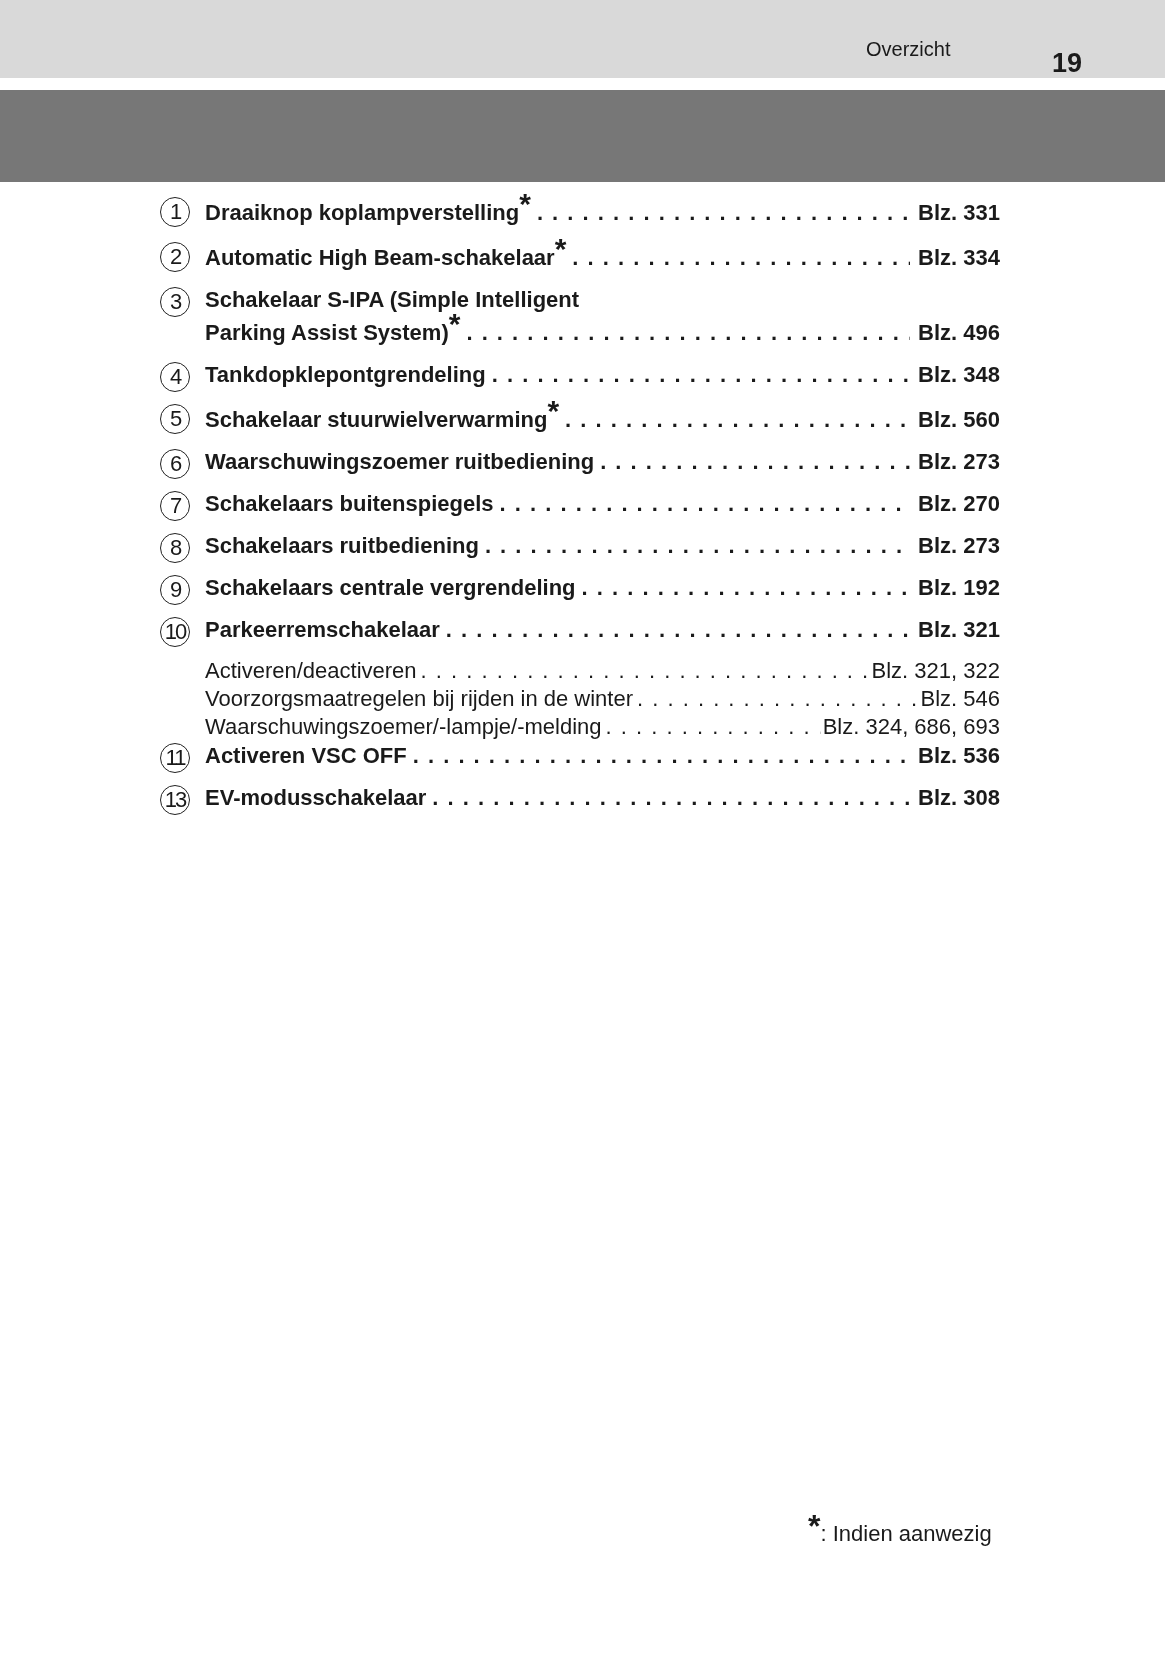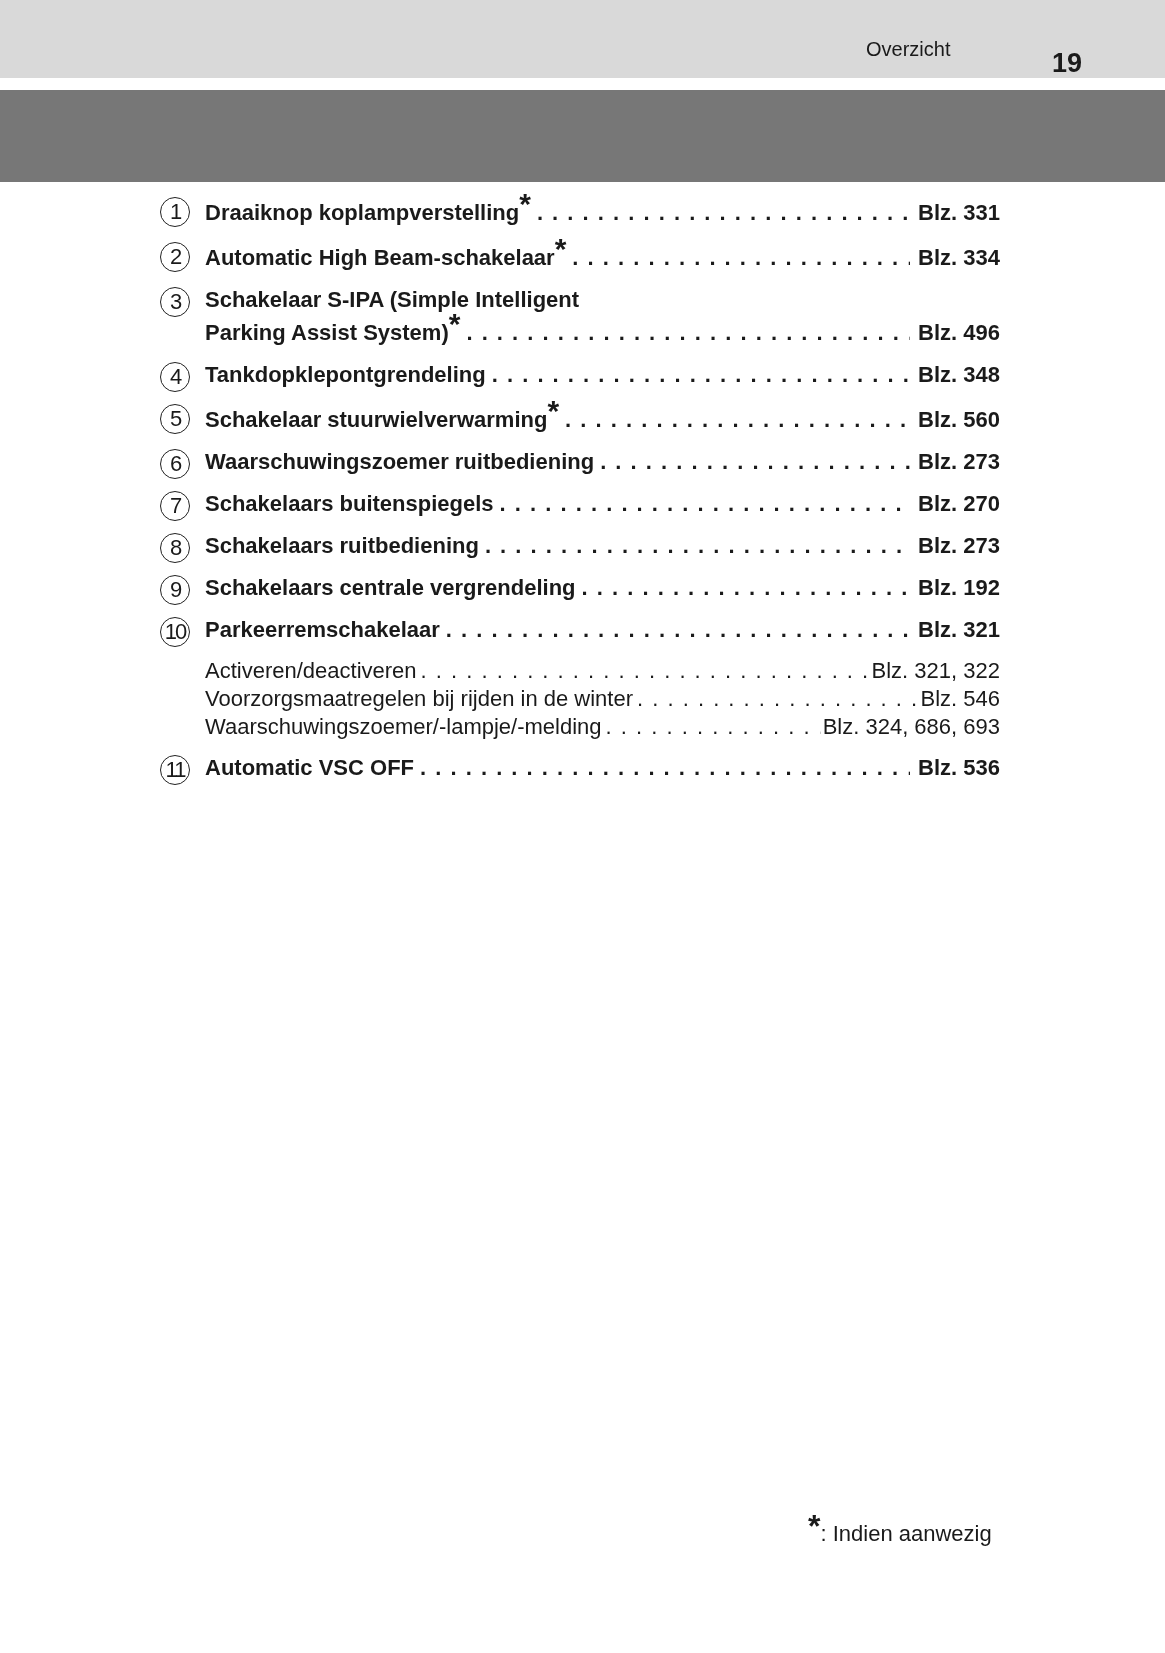--- a/index.html
+++ b/index.html
@@ -17,21 +17,21 @@
           border-radius:50%; box-sizing:border-box; font-weight:normal; font-size:22px; line-height:28px;
           text-align:center; letter-spacing:-2px; }
   .line { display:flex; align-items:baseline;text-align:center; }
   .lbl { white-space:nowrap; }
   .star { font-size:30px; vertical-align:top; position:relative; top:-6px; line-height:1; }
   .dots { flex:1; overflow:hidden; white-space:nowrap; margin:0 8px 0 6px; letter-spacing:5.5px; }
   .dots::before { content:". . . . . . . . . . . . . . . . . . . . . . . . . . . . . . . . . . . . . . . . . . . . . . . . . . . . . . . . . . . . . . . . . . . . . . . . . . . . . . . . . ."; letter-spacing:0; word-spacing:3px; }
   .page { white-space:nowrap; }
   .sub { font-weight:normal; line-height:28px; }
   .sub .dots { margin:0 2px 0 4px; }
-  .subwrap { margin-bottom:12px; }
+  .subwrap { }
   .footnote { position:absolute; left:808px; top:1512px; font-size:22px; }
   .footnote .fstar { font-size:32px; position:relative; top:-4px; font-weight:bold; }
 </style>
 </head>
 <body>
 
 <div class="top-band"></div>
 <div class="section-title">Overzicht</div>
 <div class="page-num">19</div>
 <div class="dark-band"></div>
@@ -154,23 +154,31 @@
           <span class="lbl">Waarschuwingszoemer/-lampje/-melding</span>
           <span class="dots"></span>
           <span class="page">Blz. 324, 686, 693</span>
         </div>
     </div>
   </div>
 
   <div class="row main">
     <span class="circ">11</span>
     <div class="line">
-        <span class="lbl">Automatic VSC OFF</span>
+        <span class="lbl">Activeren VSC OFF</span>
         <span class="dots"></span>
         <span class="page">Blz. 536</span>
       </div>
   </div>
 
 
+  <div class="row main">
+    <span class="circ">13</span>
+    <div class="line">
+        <span class="lbl">EV-modusschakelaar</span>
+        <span class="dots"></span>
+        <span class="page">Blz. 308</span>
+      </div>
+  </div>
 
 </div>
 
 <div class="footnote"><span class="fstar">*</span><span>: Indien aanwezig</span></div>
 
 </body></html>

